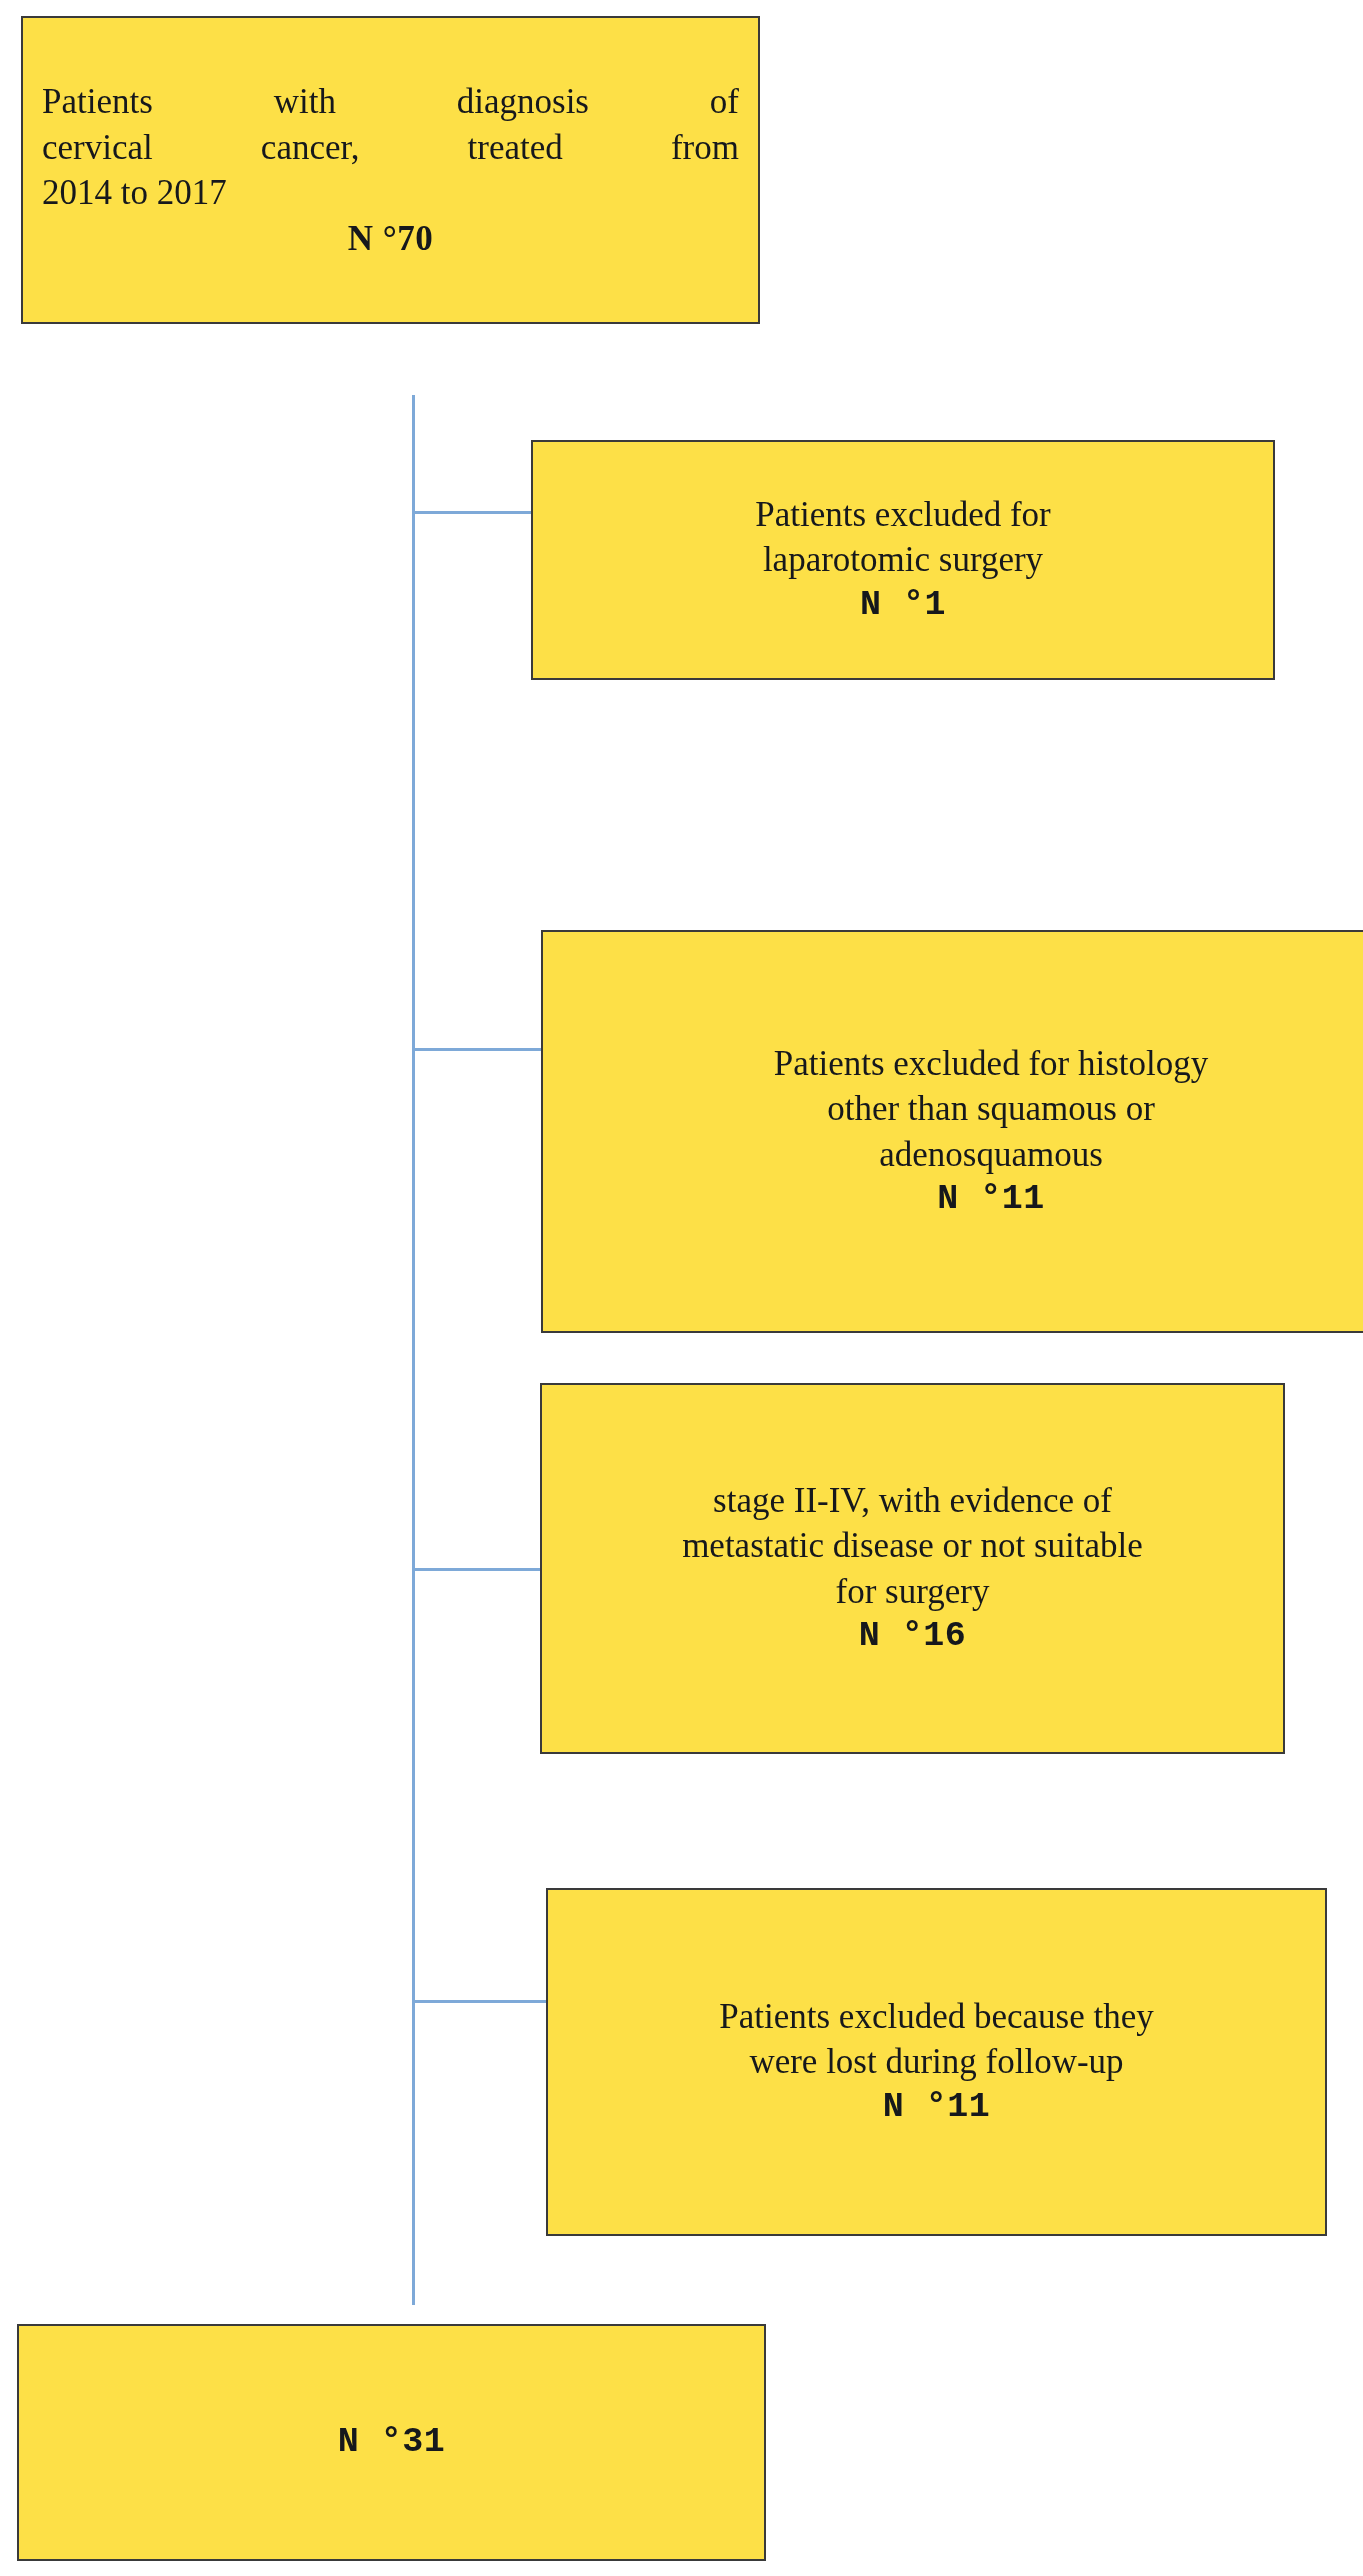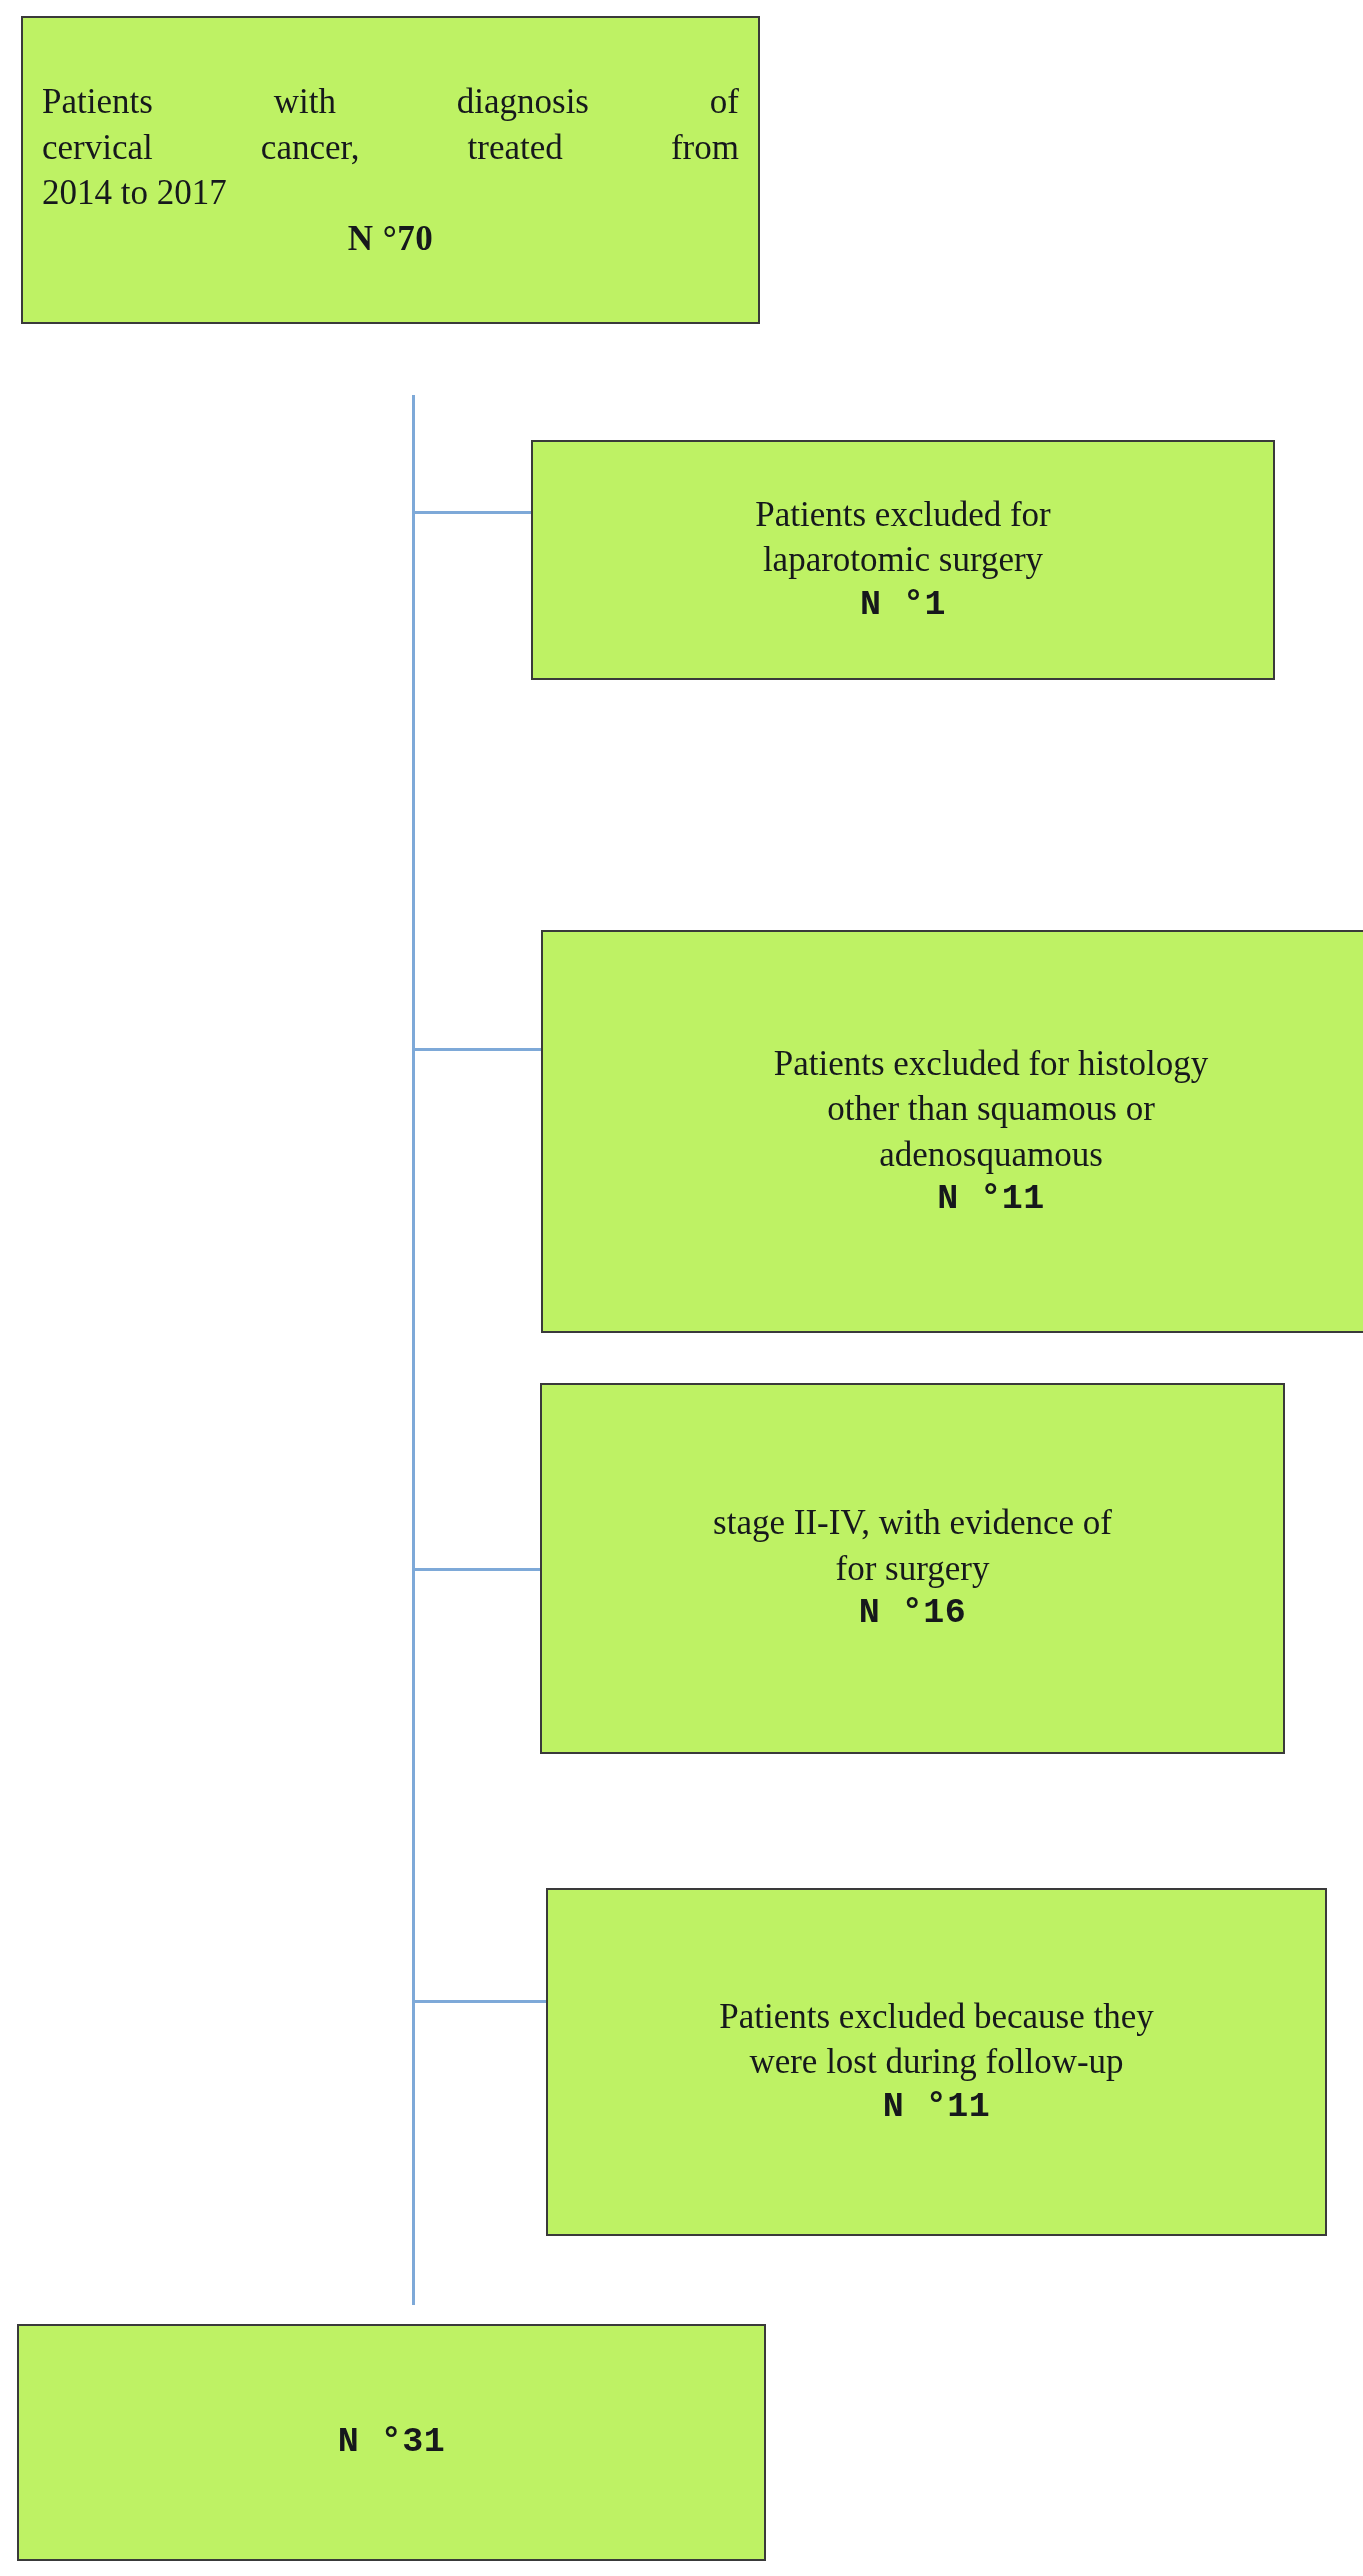--- a/index.html
+++ b/index.html
@@ -28,21 +28,21 @@
   .branch {
     position: absolute;
     background: #7EA9D8;
     height: 2.9px;
   }
 
   
   .node {
     position: absolute;
     box-sizing: border-box;
-    background: #bef264;
+    background: #fde047;
     border: 2.9px solid #3a3a3a;
     display: flex;
     flex-direction: column;
     justify-content: center;
   }
   .node .body {
     padding: 0 13.4px;
     line-height: 1.30;
     font-size: 35px;
     color: #16181c;
@@ -114,20 +114,21 @@
       <p>Patients excluded for histology</p>
       <p>other than squamous or</p>
       <p>adenosquamous</p>
       <span class="count">N °11</span>
     </div>
   </div>
 
   <div class="node centered" id="node-excl-2" style="left:540px; top:1383px; width:745px; height:371px;">
     <div class="body">
       <p>stage II-IV, with evidence of</p>
+      <p>metastatic disease or not suitable</p>
       <p>for surgery</p>
       <span class="count">N °16</span>
     </div>
   </div>
 
   <div class="node centered" id="node-excl-3" style="left:546px; top:1888px; width:781px; height:348px;">
     <div class="body">
       <p>Patients excluded because they</p>
       <p>were lost during follow-up</p>
       <span class="count">N °11</span>

